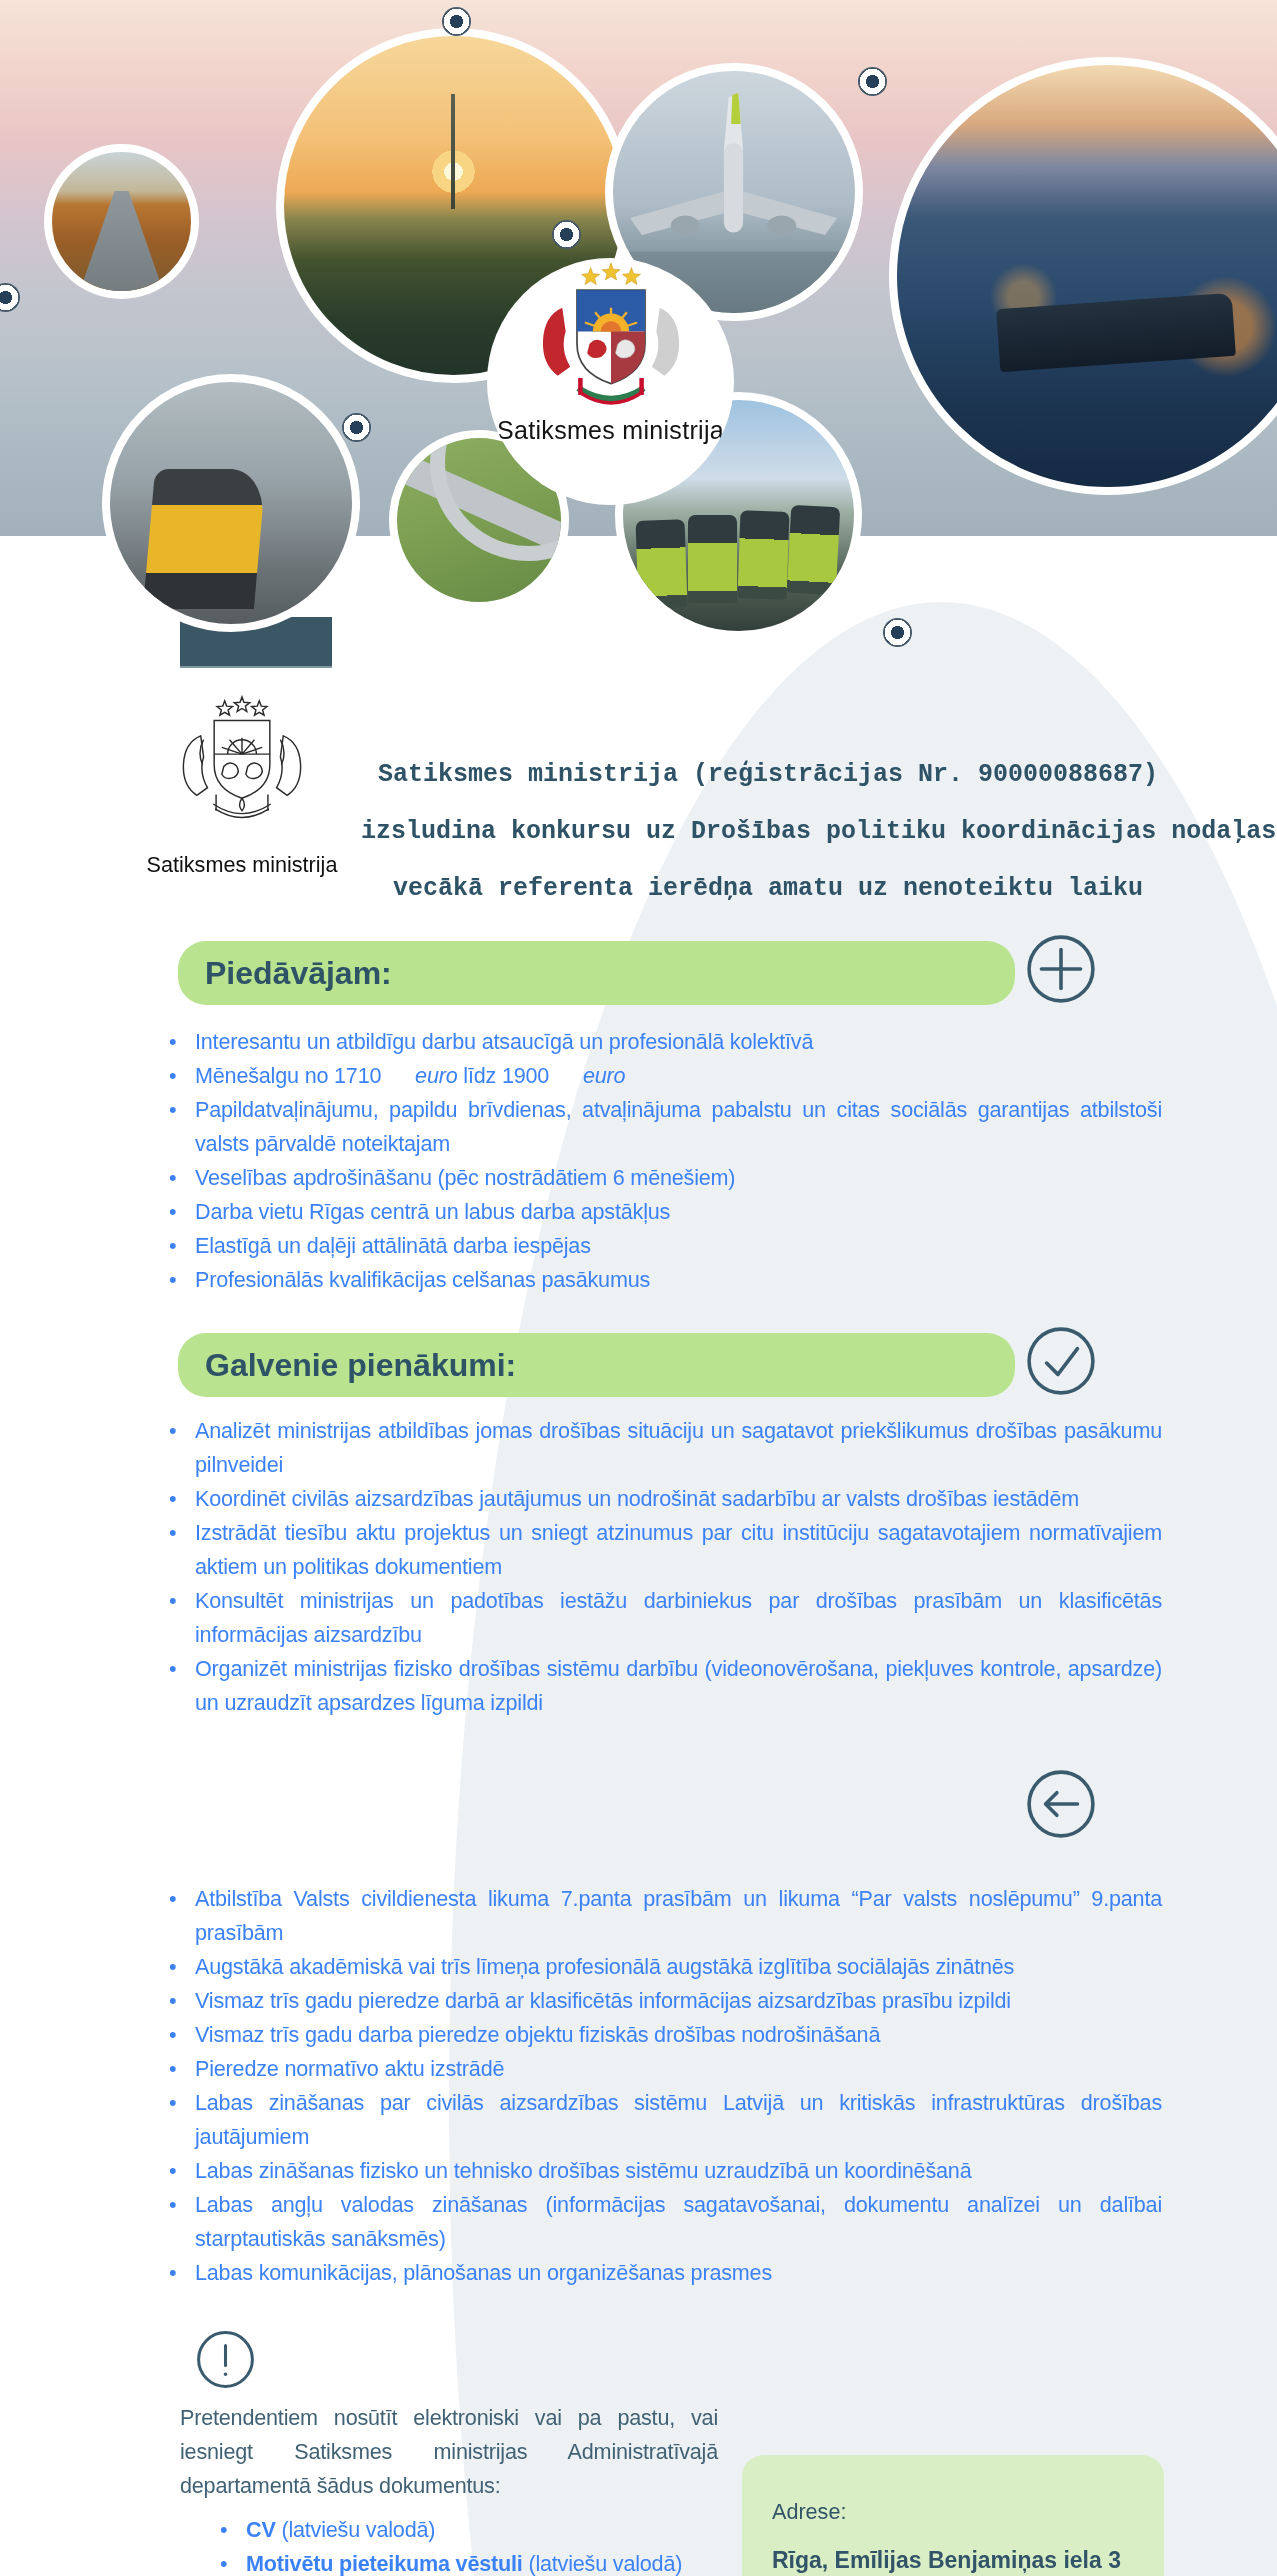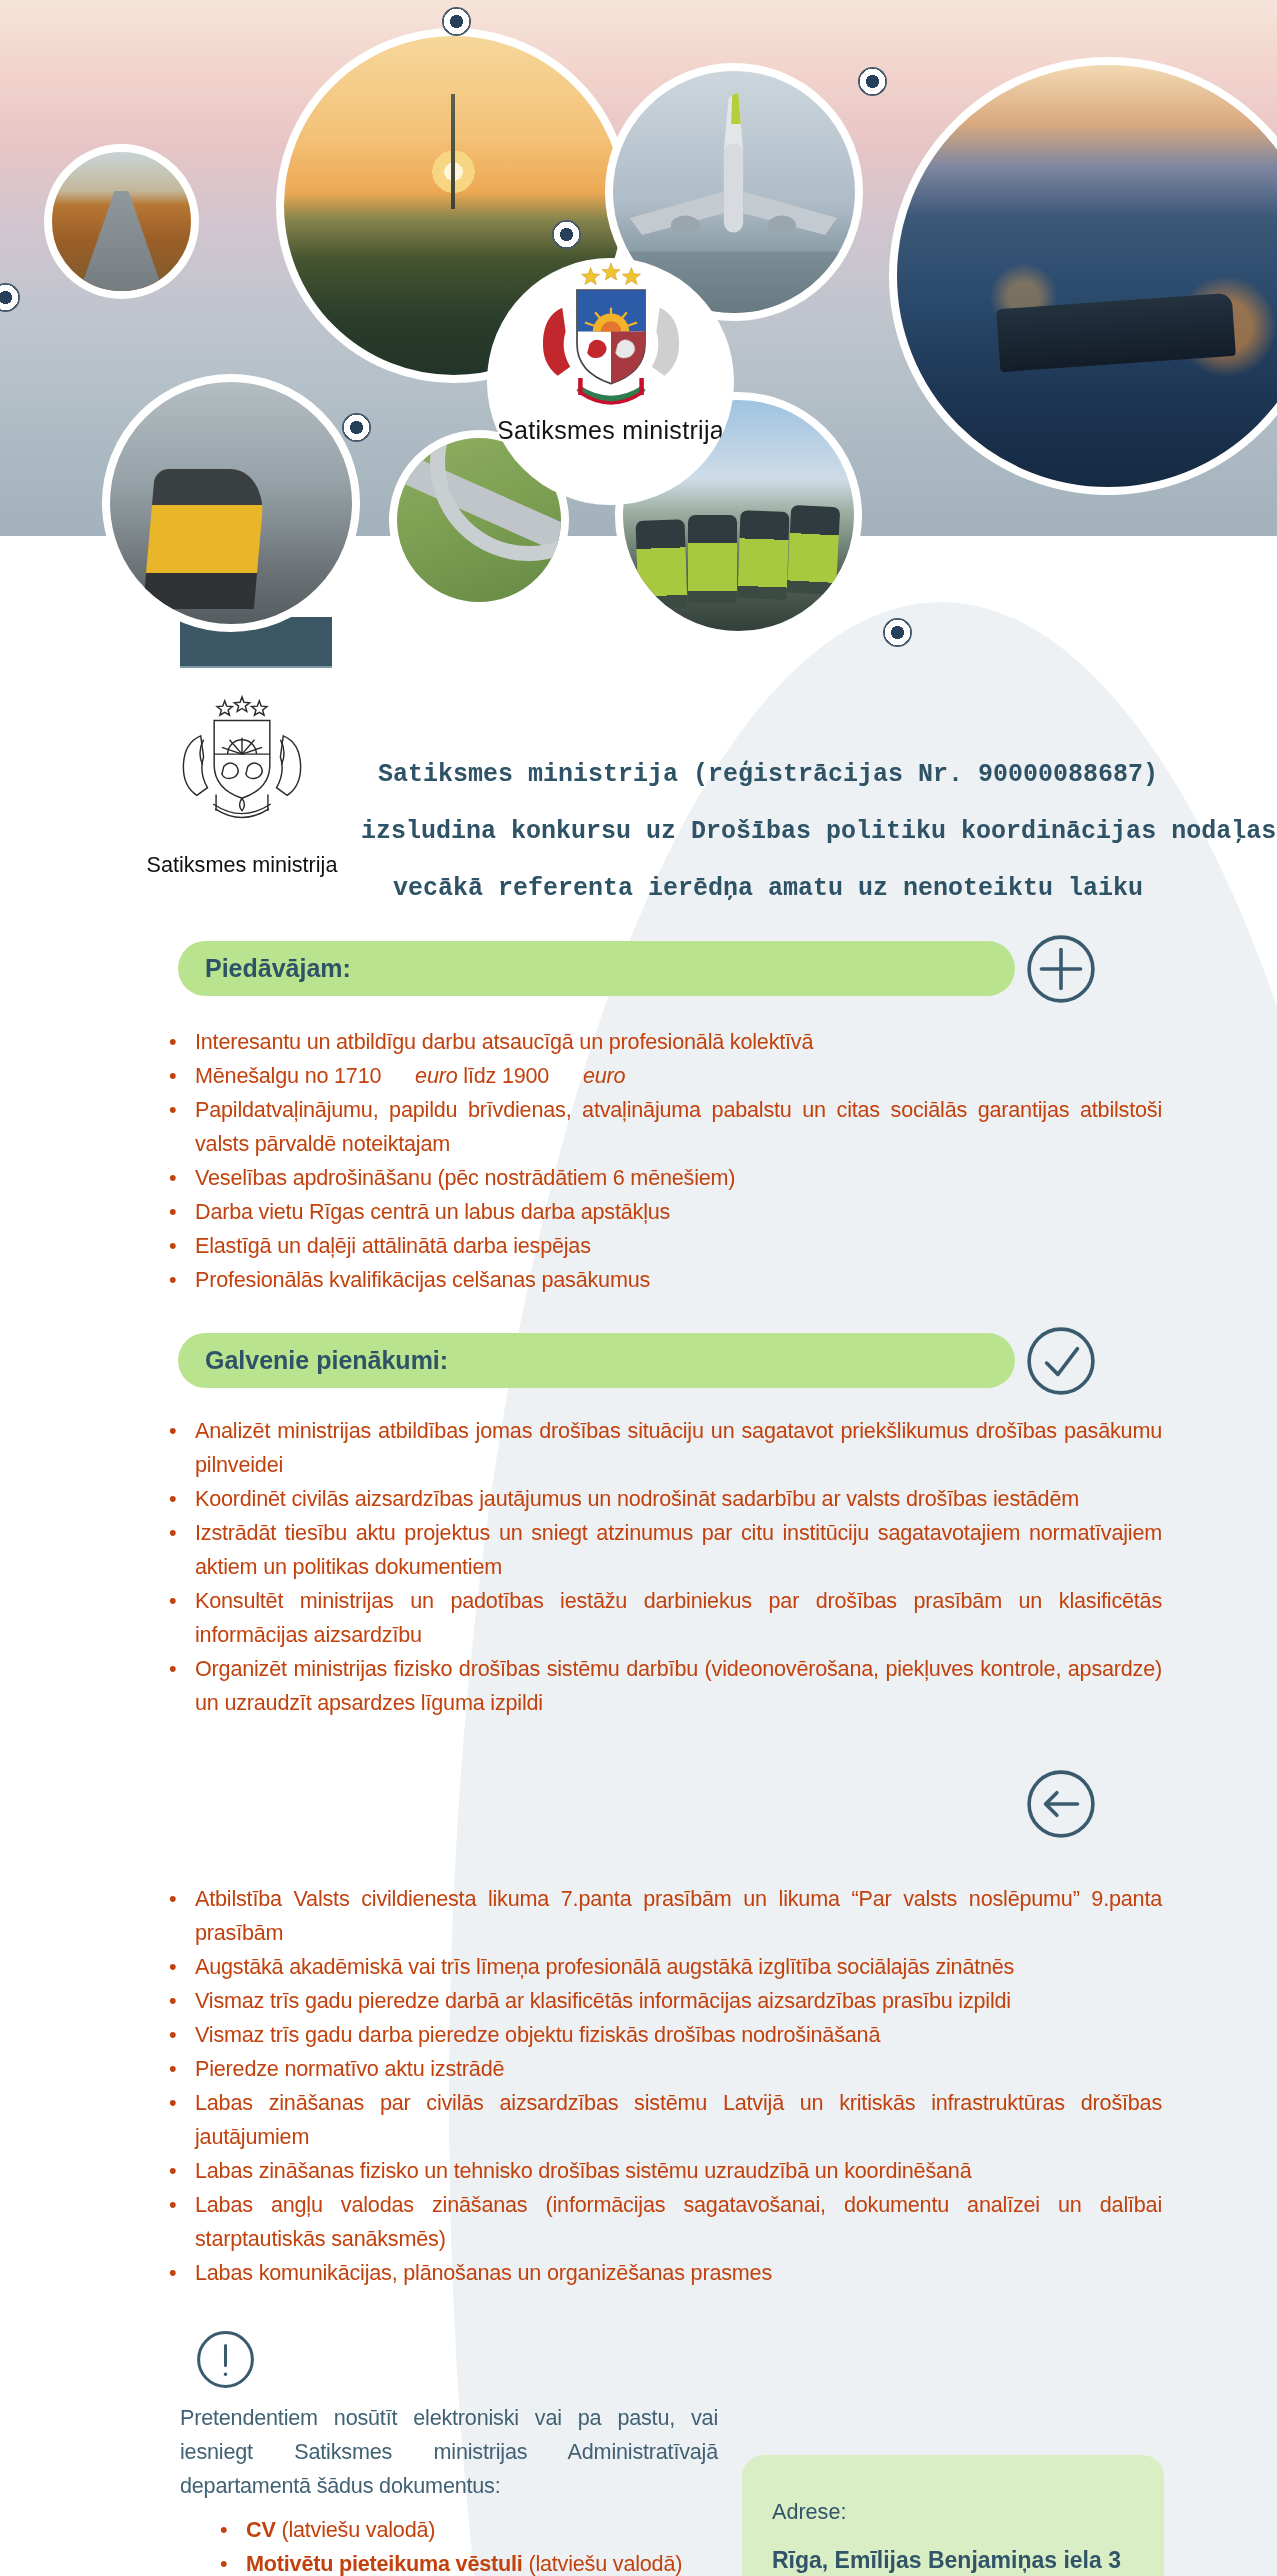--- a/index.html
+++ b/index.html
@@ -63,28 +63,28 @@
   
   .dark-rect{position:absolute;left:180px;top:617px;width:152px;height:49px;background:#3b5766;
       border-bottom:2.1px solid #7f99a3;}
   .bw-logo{position:absolute;left:134px;top:691px;width:216px;text-align:center;}
   .bw-caption{margin-top:4.1px;font-size:21.6px;color:#101010;}
   
   .title{position:absolute;left:361px;top:746px;width:814px;text-align:center;
       font-size:25px;line-height:57px;font-weight:700;color:#2e5266;font-family:Liberation Mono, monospace;}
   .title-line{white-space:nowrap;}
   
-  .pill{position:absolute;left:178px;width:837px;height:55px;background:#b9e38e;
+  .pill{position:absolute;left:178px;width:837px;height:64px;background:#b9e38e;
       border-radius:28px;display:flex;align-items:center;padding-left:27px;box-sizing:border-box;
-      font-size:25px;font-weight:700;color:#2e5266;}
+      font-size:32px;font-weight:700;color:#2e5266;}
   .icon-circle{position:absolute;left:1026px;width:70px;height:70px;}
   .icon-circle svg{display:block;}
   
   .blist{position:absolute;left:165px;width:997px;font-size:21.6px;line-height:34px;
-      letter-spacing:-0.2px;color:#c2410c;text-align:justify;}
+      letter-spacing:-0.2px;color:#3b82f6;text-align:justify;}
   .bitem{position:relative;padding-left:30px;}
   .bitem::before{content:"\2022";position:absolute;left:4.1px;top:0;}
   .b{font-weight:700;}
   .i{font-style:italic;margin-left:28px;}
   .app-intro{position:absolute;left:180px;top:2401px;width:538px;font-size:21.6px;line-height:34px;
       letter-spacing:-0.2px;text-align:justify;color:#416174;}
   .docs{left:216px;top:2513px;width:507px;text-align:left;}
   .addr{position:absolute;left:742px;top:2455px;width:422px;height:170px;background:#daeec6;
       border-radius:21.6px;box-sizing:border-box;padding:33px 0 0 30px;font-size:21.6px;line-height:48px;
       color:#315468;white-space:nowrap;}

